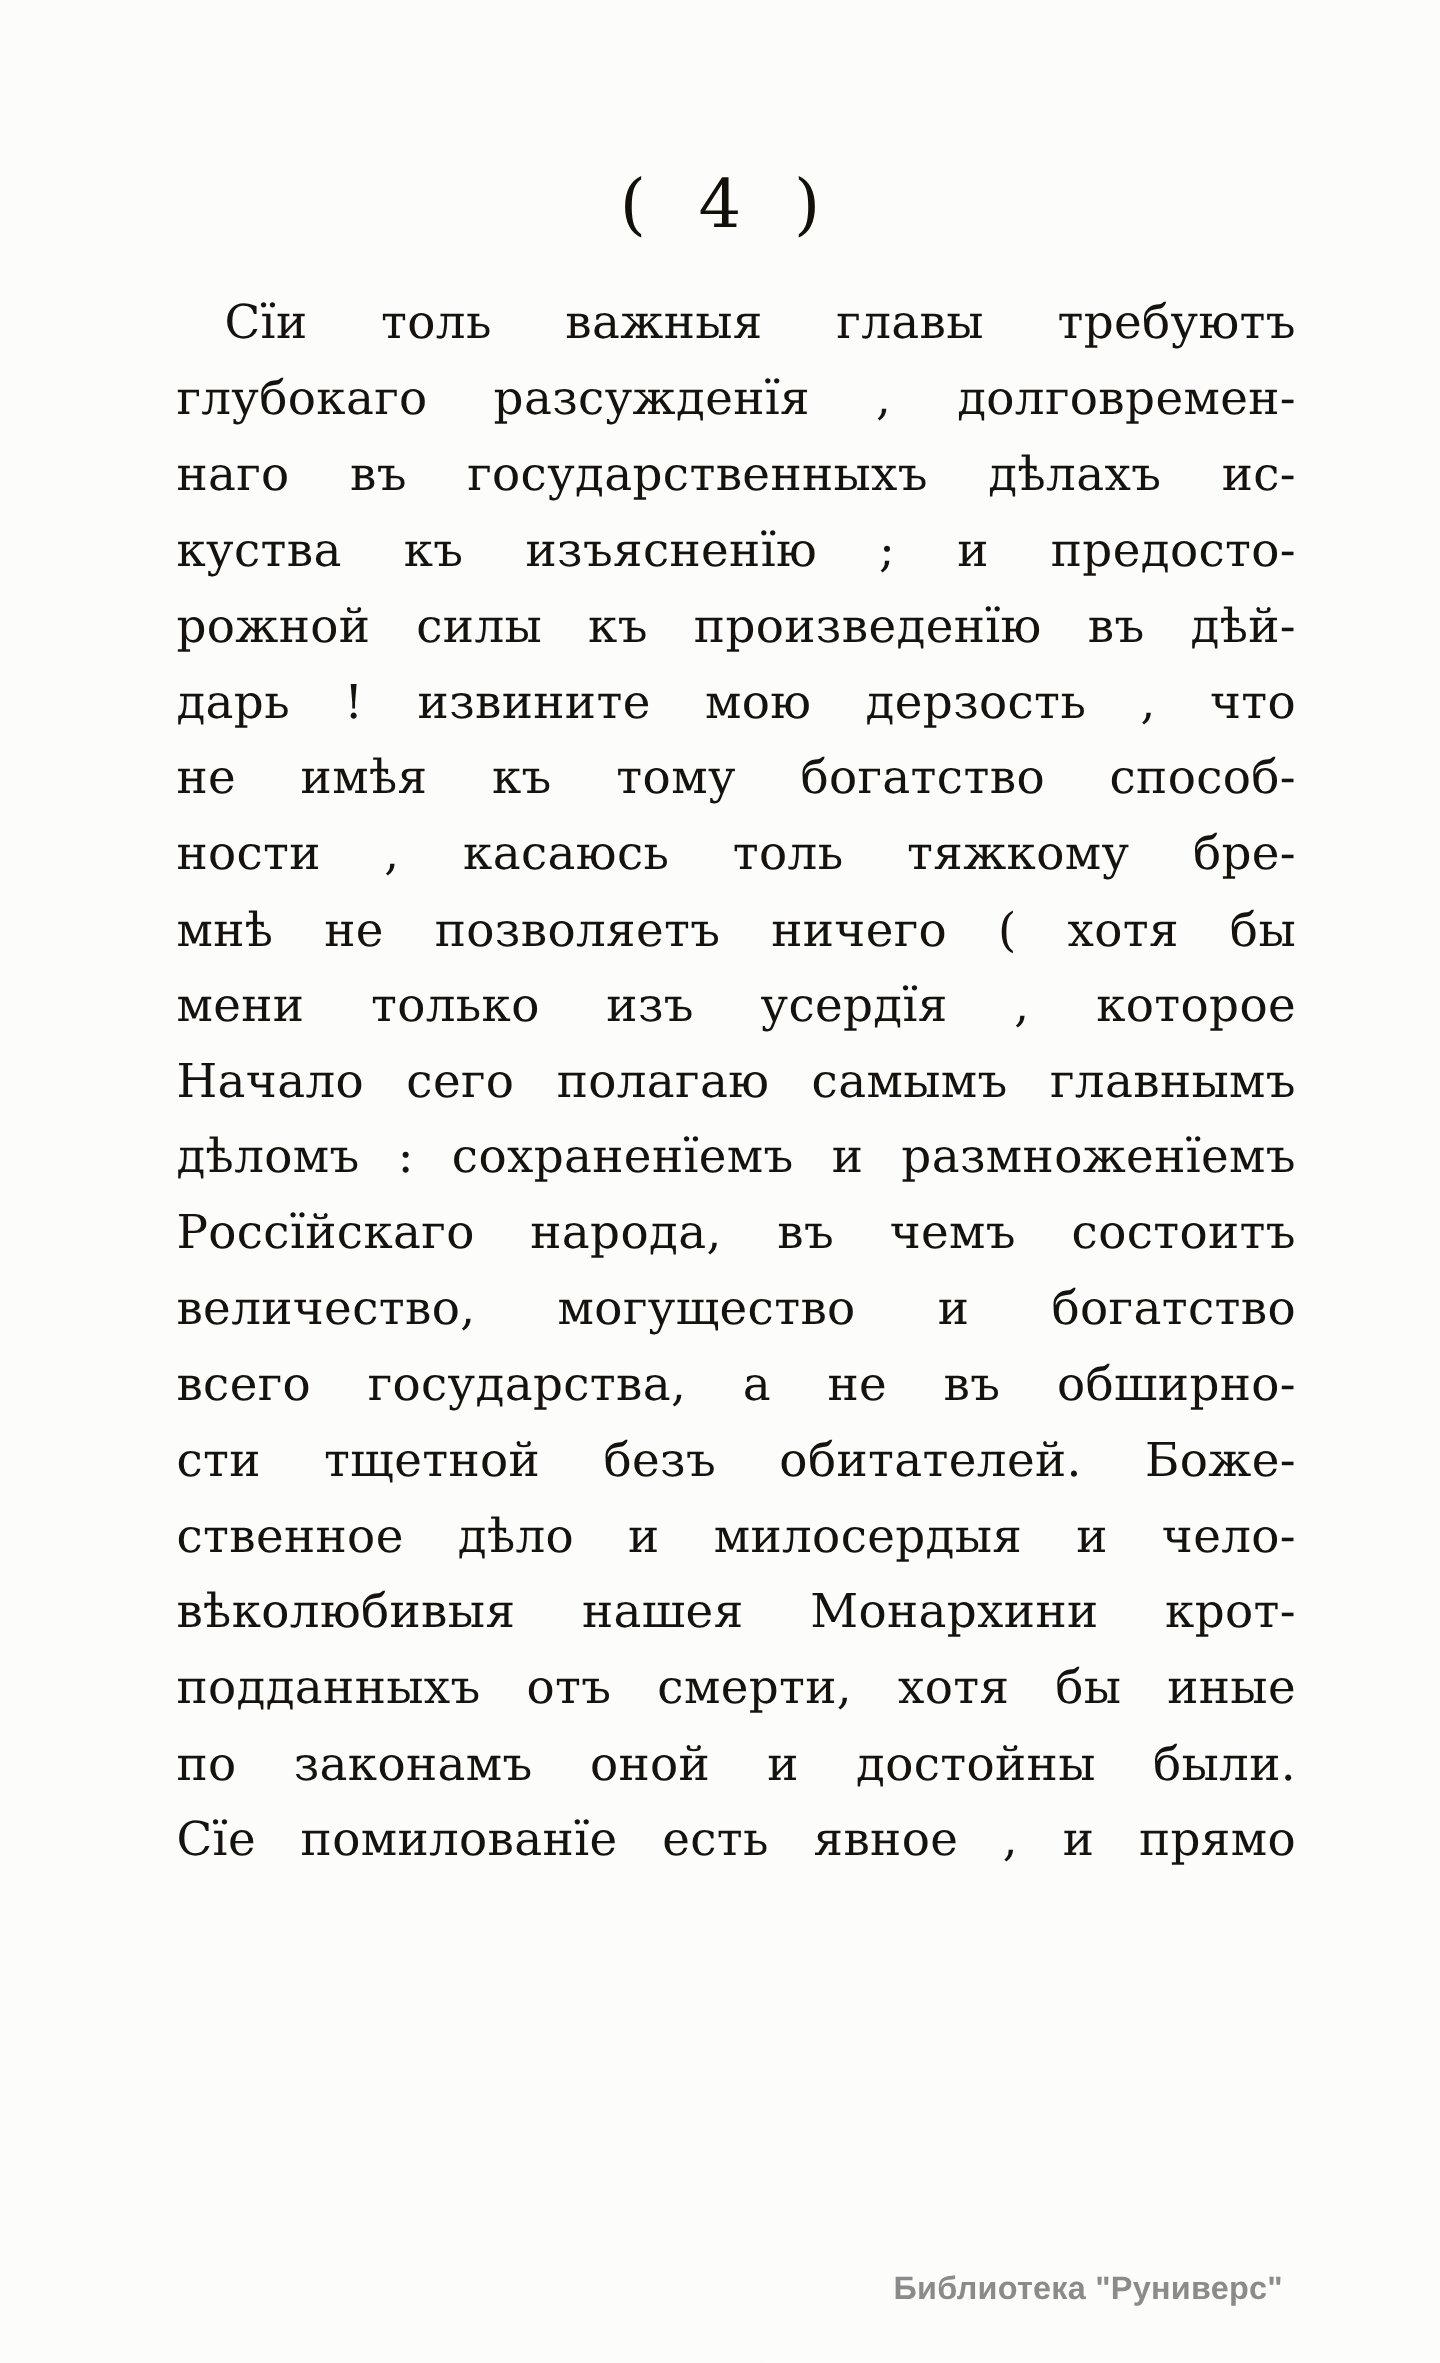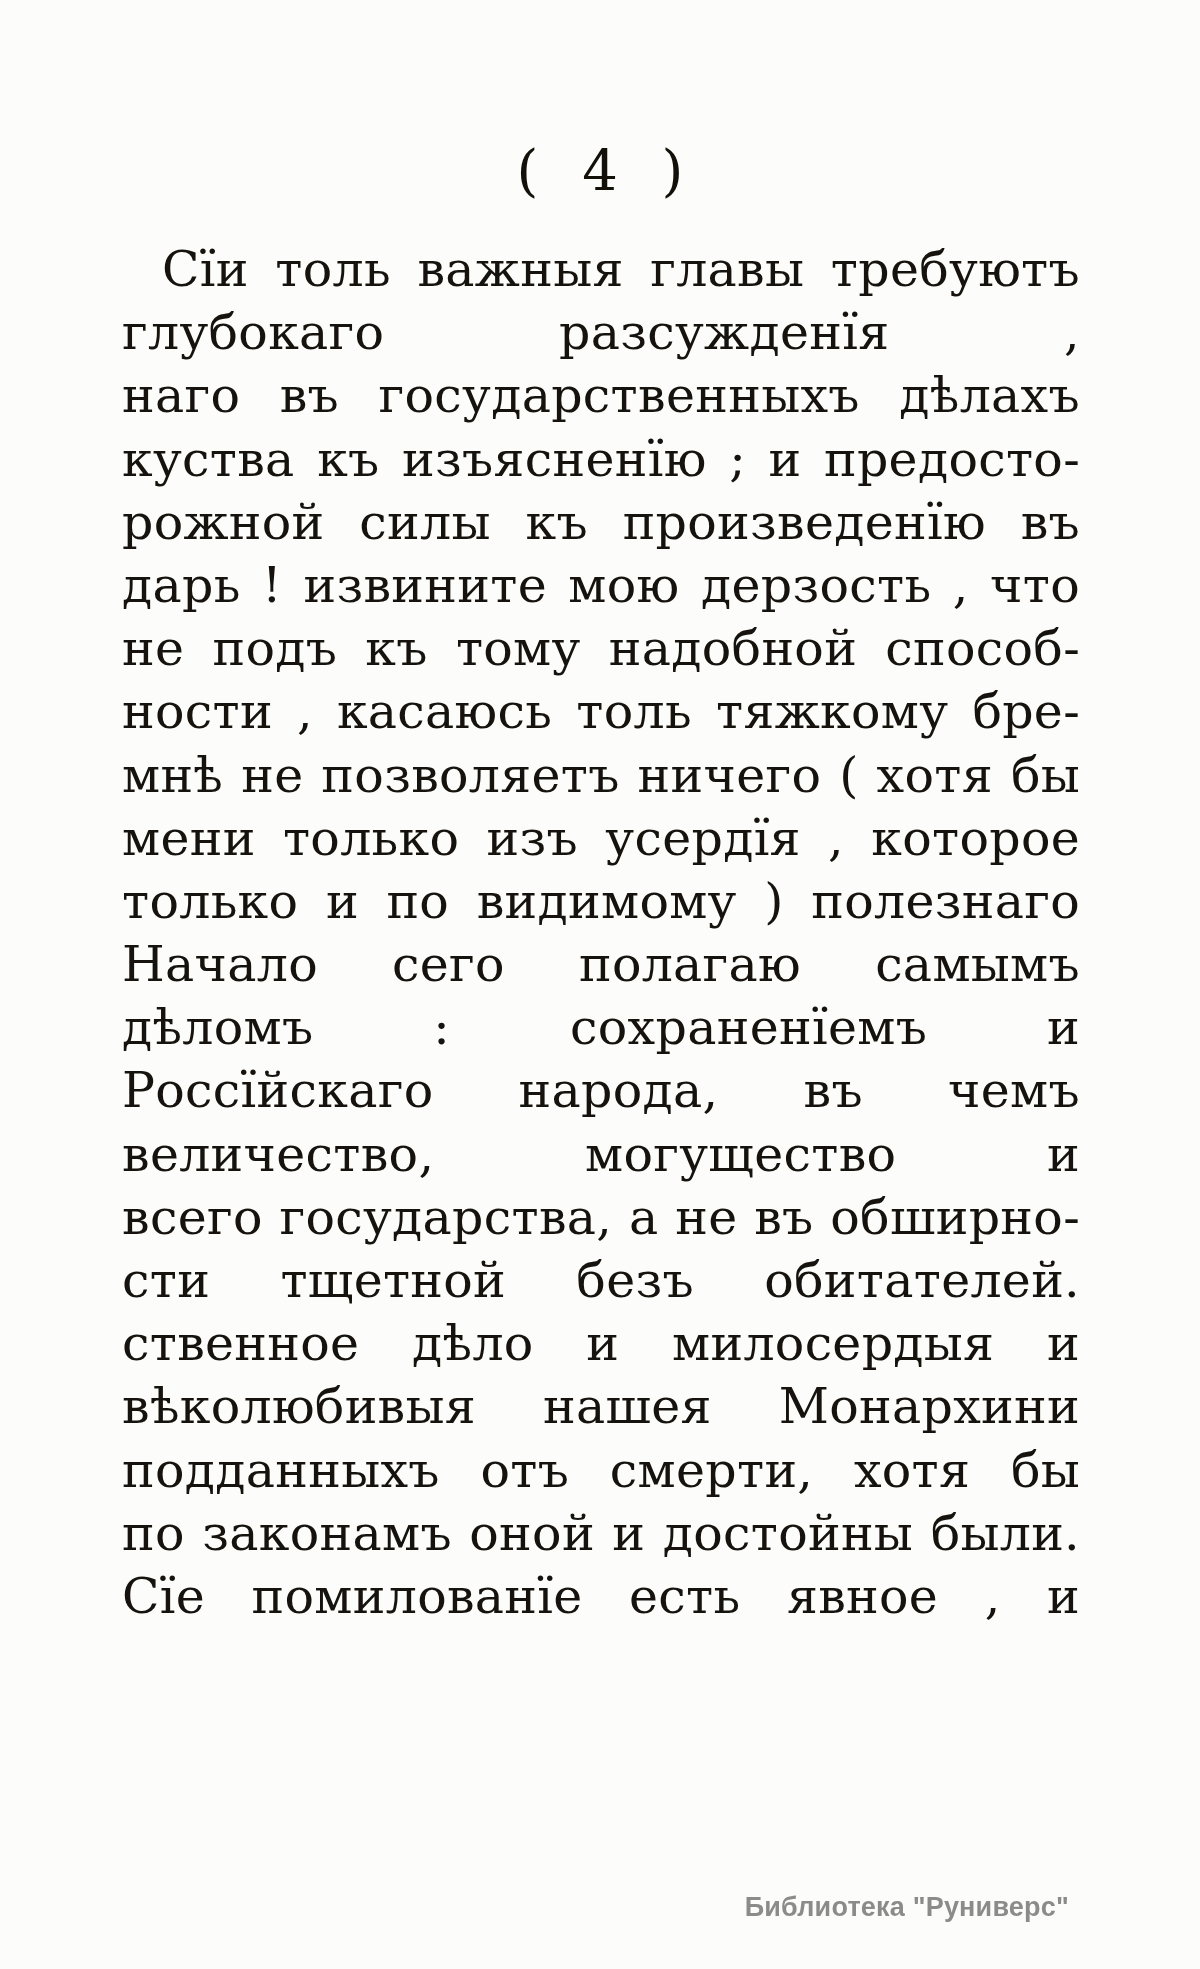--- a/index.html
+++ b/index.html
@@ -23,29 +23,30 @@
     word-spacing: 26px;
     color: #121008;
   }
   .body-text {
     position: absolute;
     left: 122px;
     top: 238px;
     width: 958px;
   }
   .line {
-    font-size: 49px;
+    font-size: 39px;
     line-height: 63.2px;
     height: 63.2px;
     overflow: hidden;
     text-align: justify;
     text-align-last: justify;
     text-justify: inter-word;
     letter-spacing: 0.3px;
     white-space: normal;
+    margin-left: 25px;
   }
   .line.indent { padding-left: 40px; }
   .watermark {
     position: absolute;
     top: 1891px;
     right: 131px;
     font-family: "Liberation Sans", sans-serif;
     font-weight: bold;
     font-size: 27px;
     line-height: 32px;
@@ -60,25 +61,24 @@
 
   <div class="pagenum">( 4 )</div>
 
   <div class="body-text">
     <div class="line indent">Сїи толь важныя главы требуютъ</div>
     <div class="line">глубокаго разсужденїя , долговремен-</div>
     <div class="line">наго въ государственныхъ дѣлахъ ис-</div>
     <div class="line">куства къ изъясненїю ; и предосто-</div>
     <div class="line">рожной силы къ произведенїю въ дѣй-</div>
     <div class="line">дарь ! извините мою дерзость , что</div>
-    <div class="line">не подъ къ тому надобной способ-</div>
+    <div class="line">не имѣя къ тому богатство способ-</div>
     <div class="line">ности , касаюсь толь тяжкому бре-</div>
     <div class="line">мнѣ не позволяетъ ничего ( хотя бы</div>
     <div class="line">мени только изъ усердїя , которое</div>
-    <div class="line">только и по видимому ) полезнаго</div>
     <div class="line">Начало сего полагаю самымъ главнымъ</div>
     <div class="line">дѣломъ : сохраненїемъ и размноженїемъ</div>
     <div class="line">Россїйскаго народа, въ чемъ состоитъ</div>
     <div class="line">величество, могущество и богатство</div>
     <div class="line">всего государства, а не въ обширно-</div>
     <div class="line">сти тщетной безъ обитателей. Боже-</div>
     <div class="line">ственное дѣло и милосердыя и чело-</div>
     <div class="line">вѣколюбивыя нашея Монархини крот-</div>
     <div class="line">подданныхъ отъ смерти, хотя бы иные</div>
     <div class="line">по законамъ оной и достойны были.</div>

